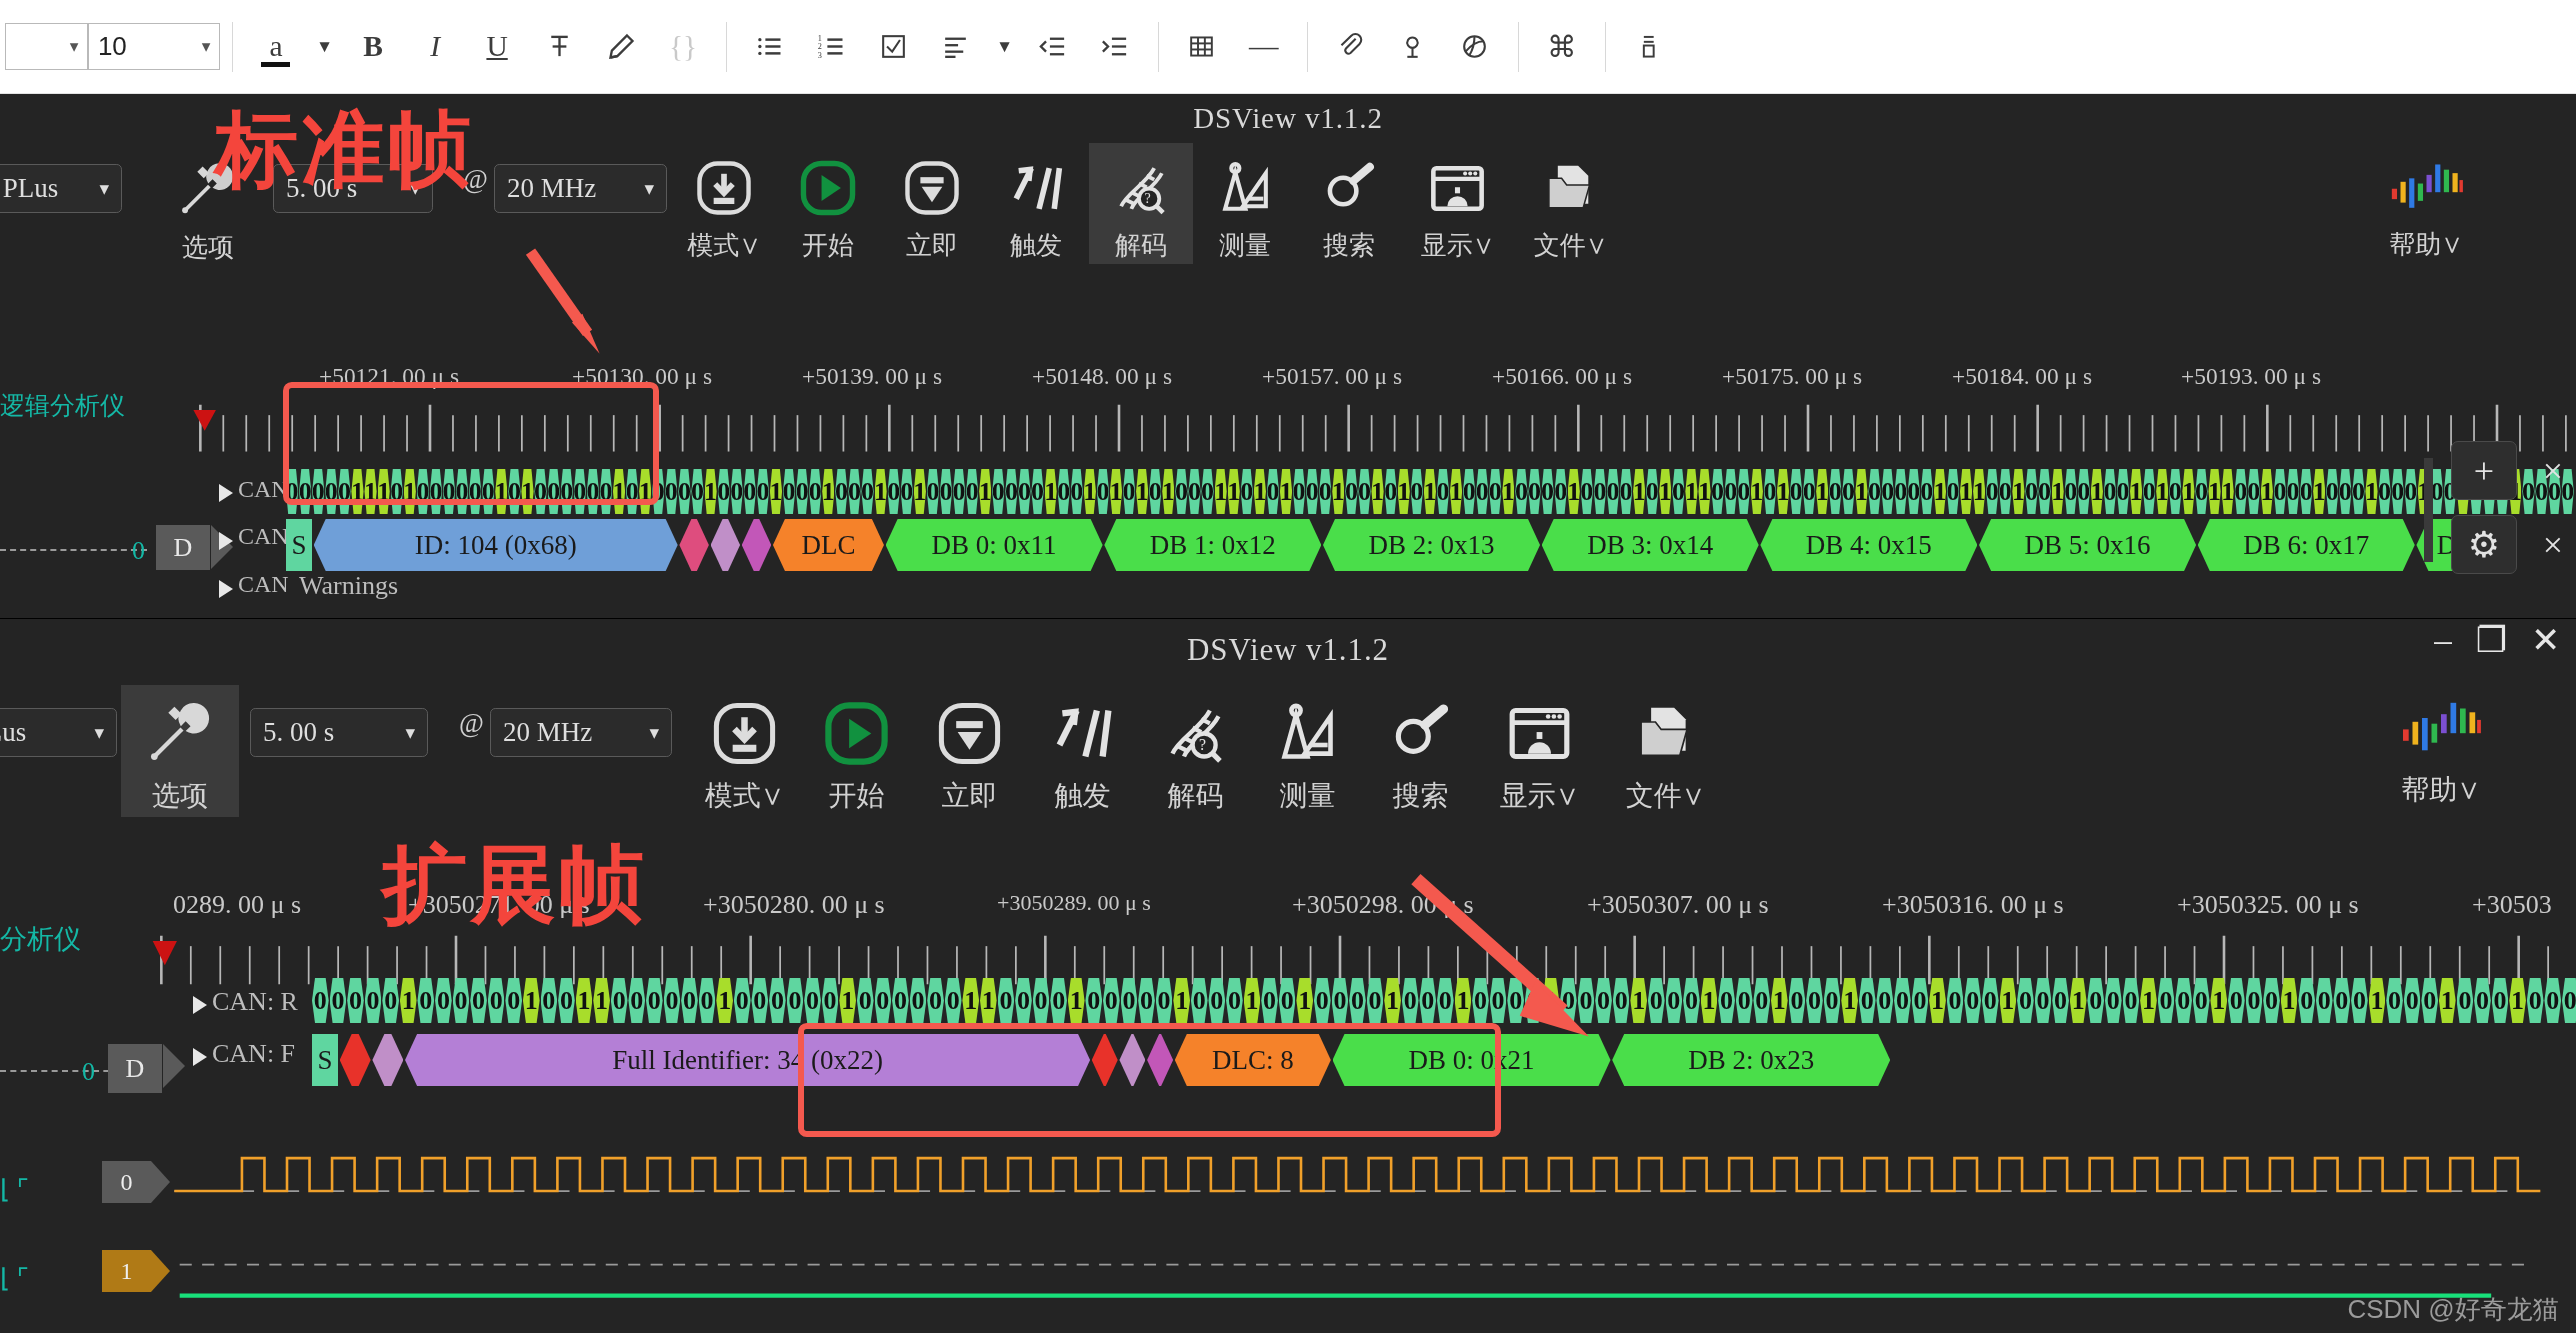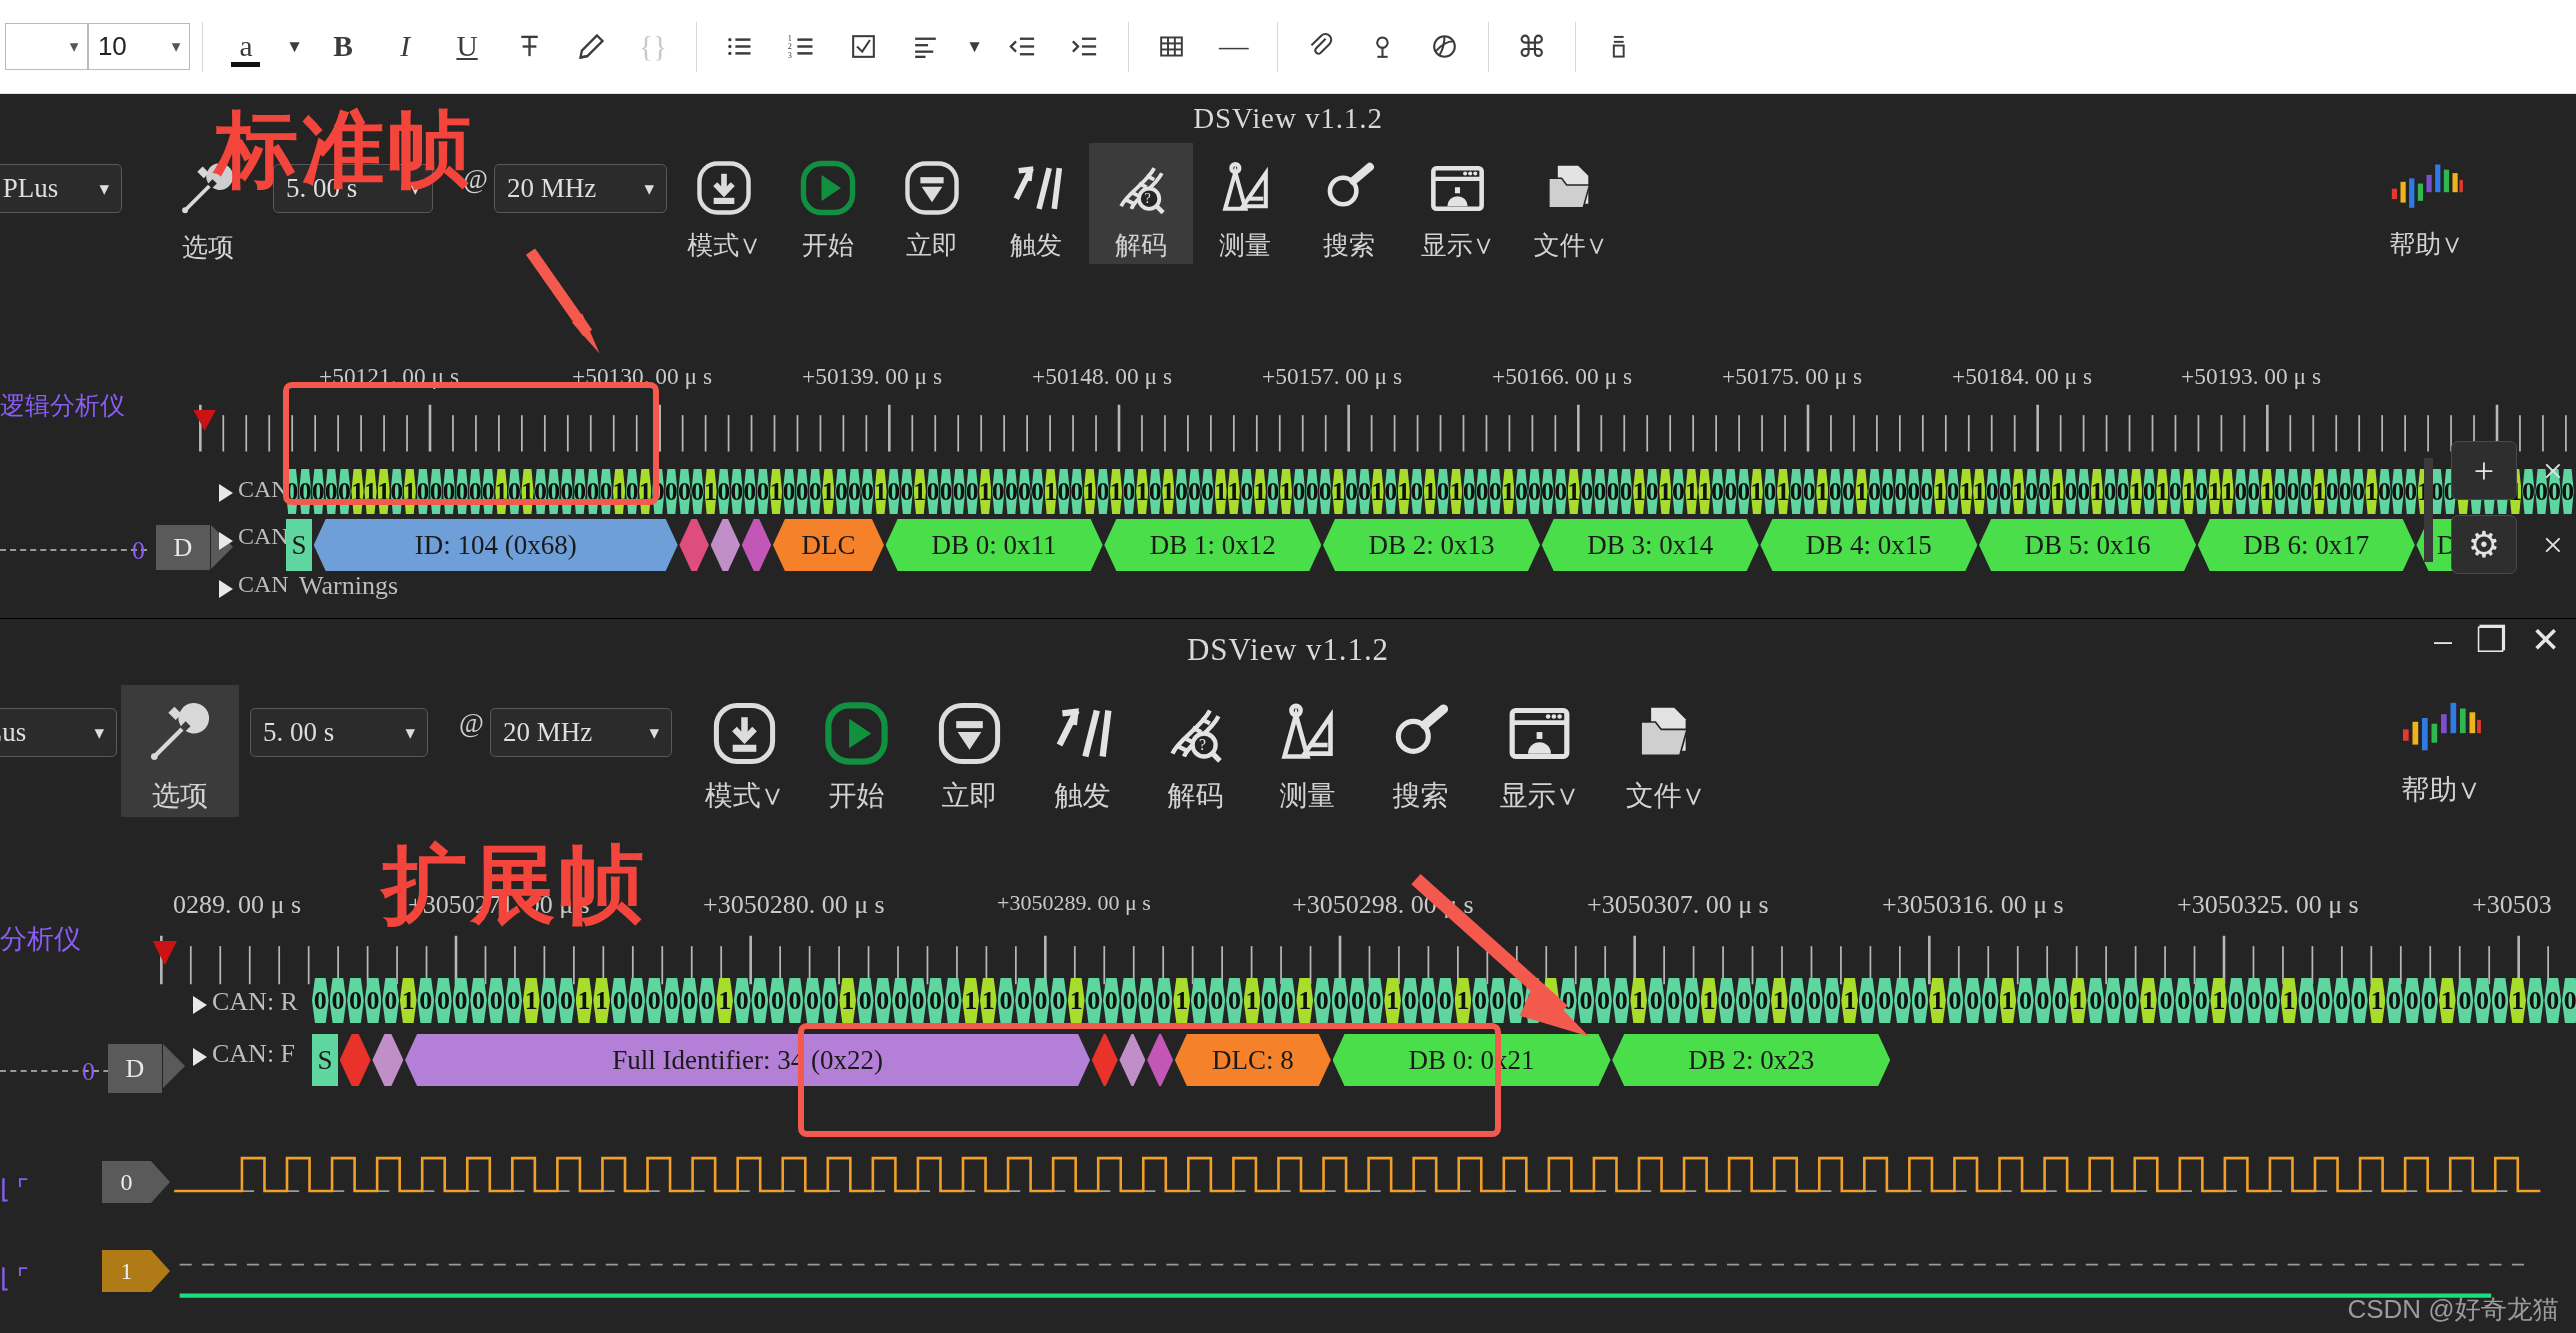--- a/index.html
+++ b/index.html
@@ -12,21 +12,21 @@
     display: flex; align-items: center; padding-left: 5.2px; gap: 0px;
   }
   .wb-sep { width: 0.9px; height: 50px; background: #d8d8d8; margin: 0 12px; }
   .combo {
     height: 47px; border: 0.9px solid #b9b9b9; background: #fff;
     display: flex; align-items: center; justify-content: flex-end;
     padding: 0 8.7px; font-size: 26px; color: #222; font-family: "Liberation Sans", sans-serif;
   }
   .combo .chev { font-size: 17.3px; color: #555; margin-left: 7px; }
   .combo.style-box { width: 83px; }
-  .combo.size-box { width: 102px; justify-content: space-between; }
+  .combo.size-box { width: 132px; justify-content: space-between; }
   .wb-btn {
     width: 62px; height: 61px; display: flex; align-items: center; justify-content: center;
     color: #3c3c3c; font-size: 29.5px; font-family: "Liberation Serif", serif; position: relative;
   }
   .wb-btn svg { display: block; }
   .wb-btn.underline-a::after {
     content: ""; position: absolute; bottom: 10.4px; left: 15.6px; width: 29.5px; height: 4.3px; background: #111;
   }
 
   
@@ -48,21 +48,21 @@
   .dd-combo {
     height: 49px; border: 0.9px solid #5a5a5a; border-radius: 5.2px; background: #2b2b2b;
     display: flex; align-items: center; justify-content: space-between; padding: 0 12px;
     font-size: 27px; color: #dedede; margin-top: 21px;
   }
   .at-sign { font-size: 27px; color: #cfcfcf; margin: 21px 12px 0 12px; }
 
   .help-cell { position: absolute; right: 113px; top: 7px; display: flex; flex-direction: column; align-items: center; margin-left: 48px; }
 
   
-  .leftlbl { position: absolute; font-size: 25px; color: #8b5cf6; }
+  .leftlbl { position: absolute; font-size: 25px; color: #14b8a6; }
   .ruler { position: absolute; left: 0; width: 2576px; }
   .rl-text { position: absolute; font-size: 23.4px; color: #c9c9c9; white-space: nowrap; }
 
   
   .rowlbl { position: absolute; font-size: 24px; color: #bdbdbd; white-space: nowrap; }
   .tri { position: absolute; width: 0; height: 0; border-left: 14px solid #e8e8e8;
          border-top: 9.5px solid transparent; border-bottom: 9.5px solid transparent; }
   .chanbadge { position: absolute; background: #5a5a5a; color: #e9e9e9; font-size: 26px;
                display: flex; align-items: center; justify-content: center; }
   .chanbadge::after { content:""; position: absolute; right: -22.6px; top:0; width:0; height:0;

